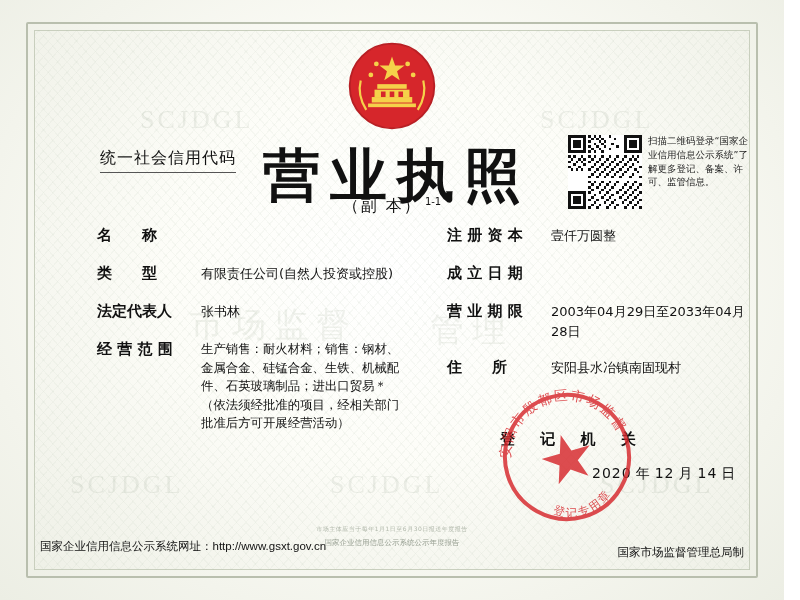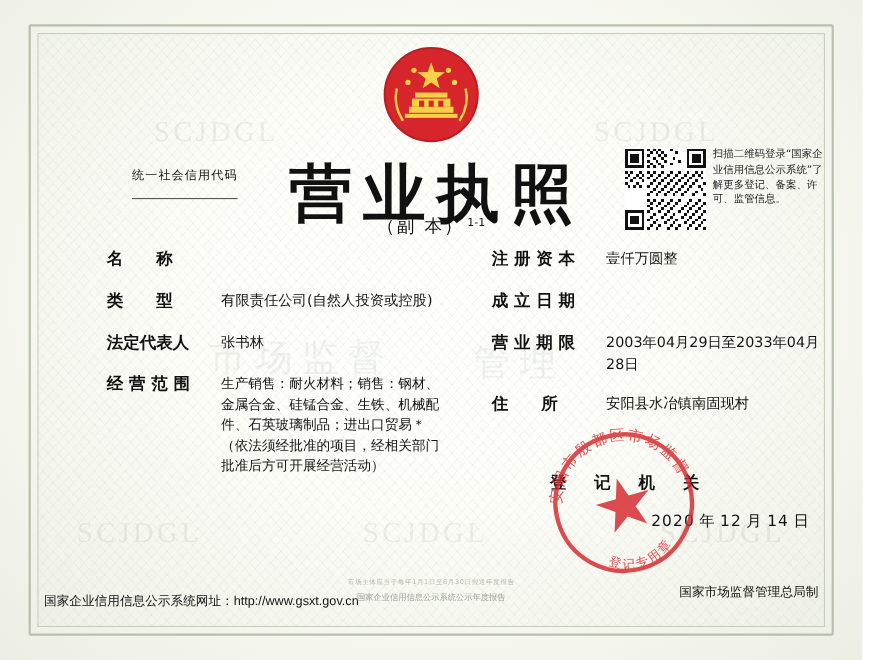--- a/index.html
+++ b/index.html
@@ -91,22 +91,22 @@
     vertical-align:super;
     letter-spacing:0;
     margin-left:3px;
   }
 
   
   .credit{
     position:absolute;left:78px;top:148px;width:180px;text-align:center;
   }
   .credit .label{
-    font-size:11px;color:#111;letter-spacing:1px;
-    border-bottom:1px solid #555;padding-bottom:13px;display:inline-block;
+    font-size:16px;color:#111;letter-spacing:1px;
+    border-bottom:1px solid #555;padding-bottom:3px;display:inline-block;
   }
   .credit .value{
     margin-top:6px;font-size:13px;color:#111;font-family:"Liberation Sans",sans-serif;letter-spacing:0.5px;
   }
 
   
   .qr{
     position:absolute;right:142px;top:135px;width:74px;height:74px;
     background:#fff;
   }
@@ -153,21 +153,21 @@
     opacity:0.82;
   }
 
   
   .footer-left{
     position:absolute;left:40px;bottom:46px;
     font-size:11.5px;color:#111;
   }
   .footer-left .url{font-family:"Liberation Sans",sans-serif;}
   .footer-right{
-    position:absolute;right:40px;bottom:54px;
+    position:absolute;right:40px;bottom:40px;
     font-size:11.5px;color:#111;
   }
   .footer-center{
     position:absolute;left:0;right:0;bottom:52px;text-align:center;
     font-size:7.5px;color:#9aa295;line-height:1.35;
   }
   .microtext{
     position:absolute;left:0;right:0;bottom:66px;text-align:center;
     font-size:6px;color:#b2b9ac;letter-spacing:0.5px;
   }

